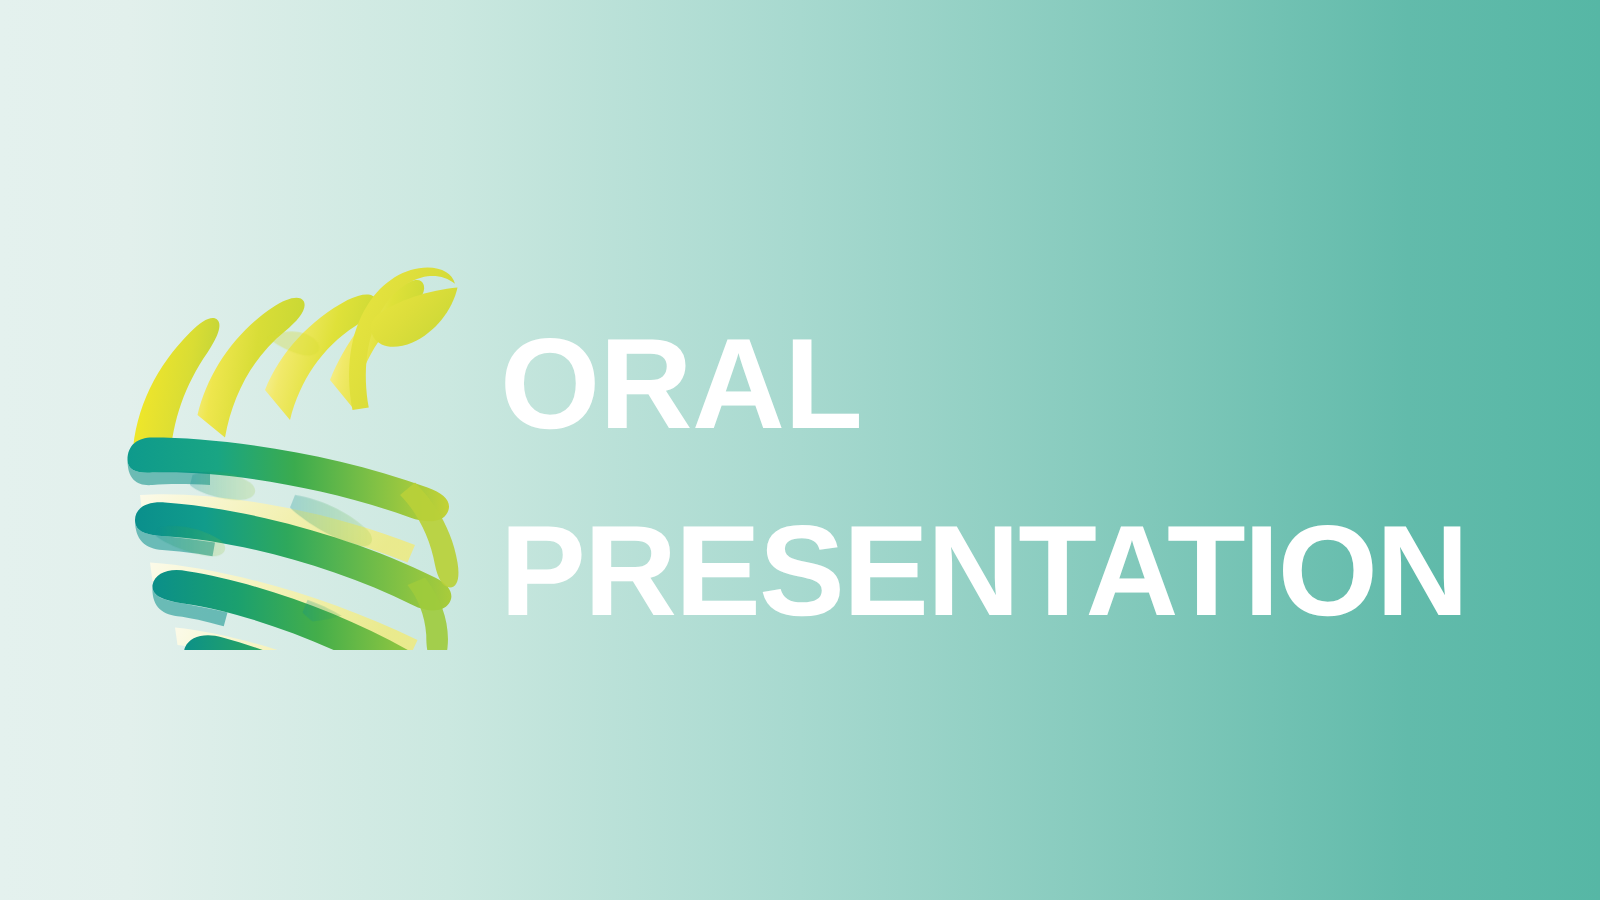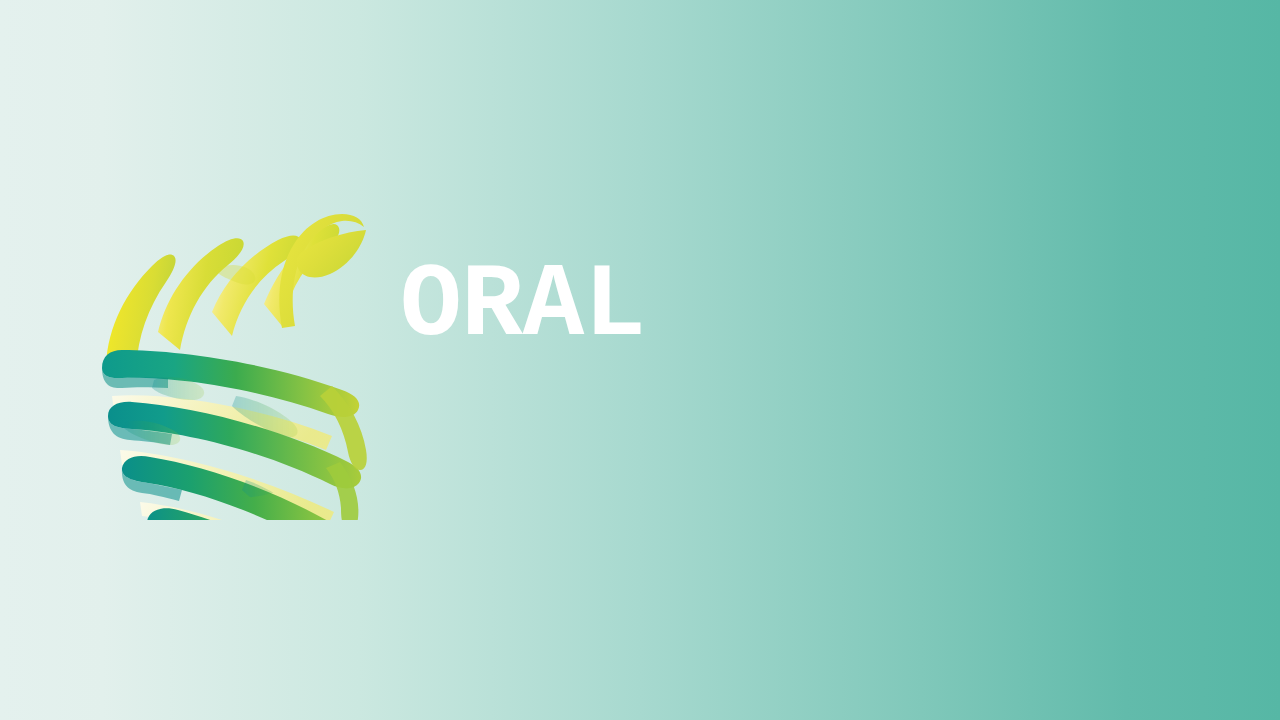--- a/index.html
+++ b/index.html
@@ -6,21 +6,21 @@
   html, body {
     margin: 0;
     padding: 0;
     background: #000;
   }
   #slide {
     position: relative;
     width: 1280px;
     height: 720px;
     overflow: hidden;
-    font-family: Liberation Mono, monospace;
+    font-family: Liberation Sans, sans-serif;
     background: linear-gradient(
         to right,
         #e4f1ee 0%,
         #e2f0ec 8%,
         #cbe8e0 28%,
         #a7d9cf 50%,
         #80c8ba 72%,
         #62bbab 88%,
         #56b7a5 100%);
   }
@@ -286,15 +286,16 @@
                    C 178 316, 156 300, 146 290 Z" fill="url(#gCont)"></path>
           <path d="M122 68 C 138 62, 152 66, 158 74 C 162 81, 156 86, 146 84
                    C 134 81, 122 74, 118 70 Z" fill="#d7dd33" opacity="0.7"></path>
         </g>
       </g>
     </svg>
   </div>
 
   <div id="title-block">
     <div class="title-line line-1">ORAL</div>
+    <div class="title-line line-2">PRESENTATION</div>
   </div>
 
 </div>
 
 </body></html>

